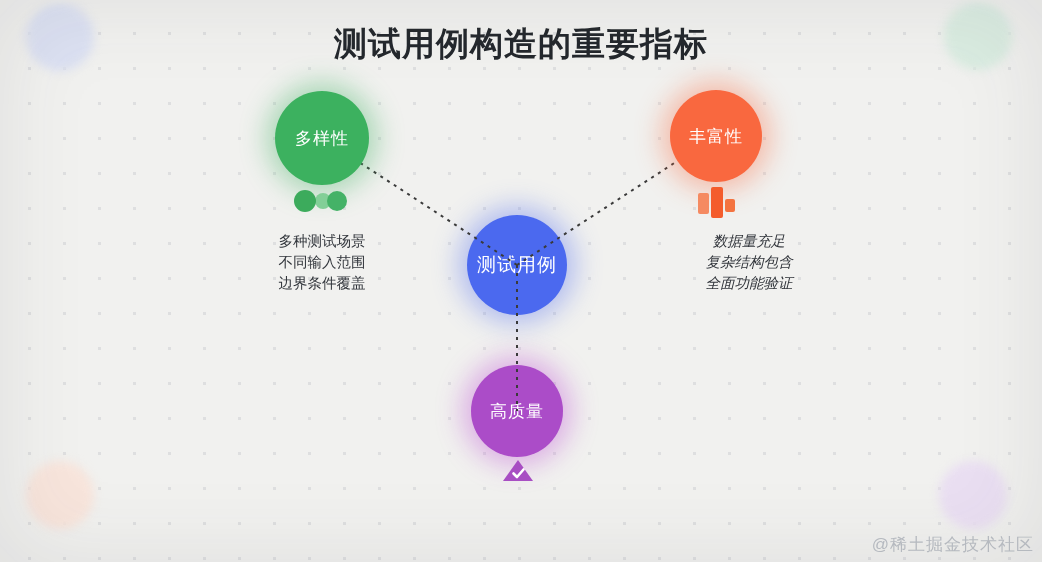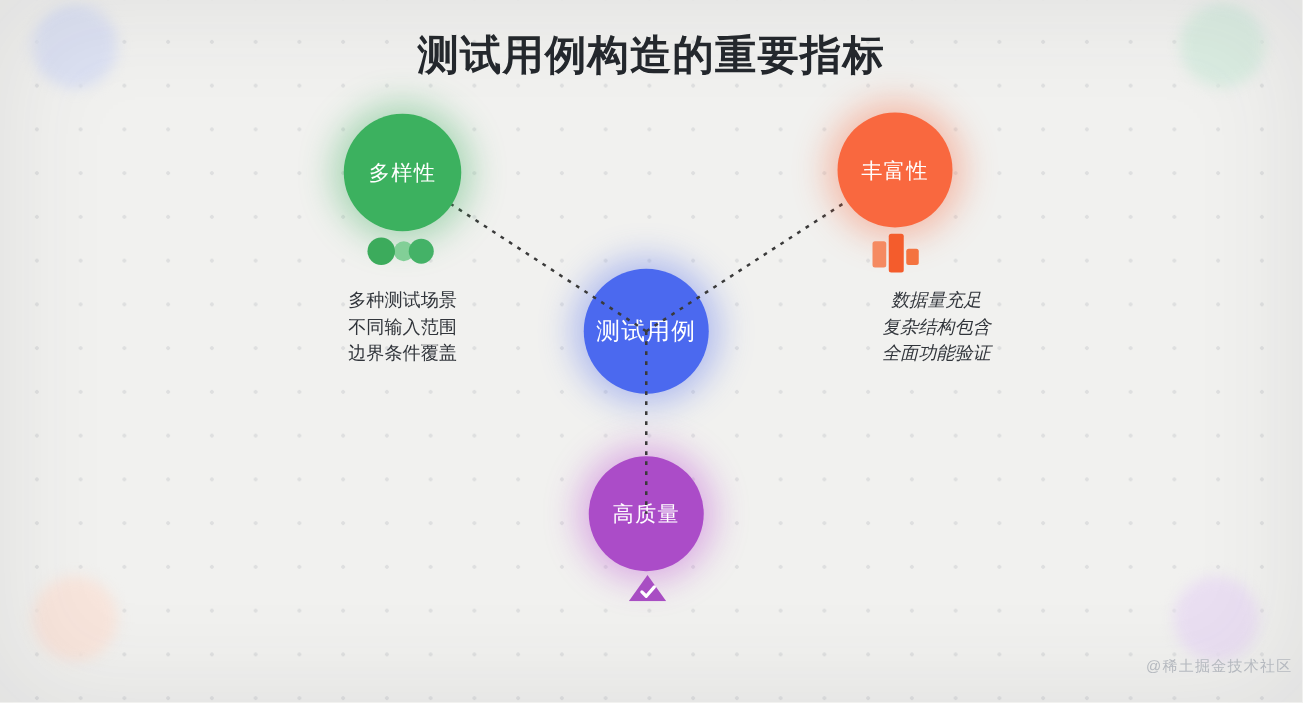--- a/index.html
+++ b/index.html
@@ -81,22 +81,22 @@
   
   .details {
     position: absolute; width: 170px; text-align: center; z-index: 3;
     font-size: 14.5px; line-height: 21px; color: #31353b;
   }
   .details-green  { left: 237px; top: 231px; }
   .details-orange { left: 664px; top: 231px; font-style: italic; }
   .details-purple { left: 432px; top: 486px; }
 
   .watermark {
-    position: absolute; right: 8px; bottom: 20px; z-index: 4;
-    font-size: 12px; color: #b5b9bf; letter-spacing: 1px;
+    position: absolute; right: 8px; bottom: 6px; z-index: 4;
+    font-size: 17px; color: #b5b9bf; letter-spacing: 1px;
   }
 </style>
 </head>
 <body>
 
 <div class="canvas">
 
   <div class="blob blob-tl"></div>
   <div class="blob blob-tr"></div>
   <div class="blob blob-bl"></div>

